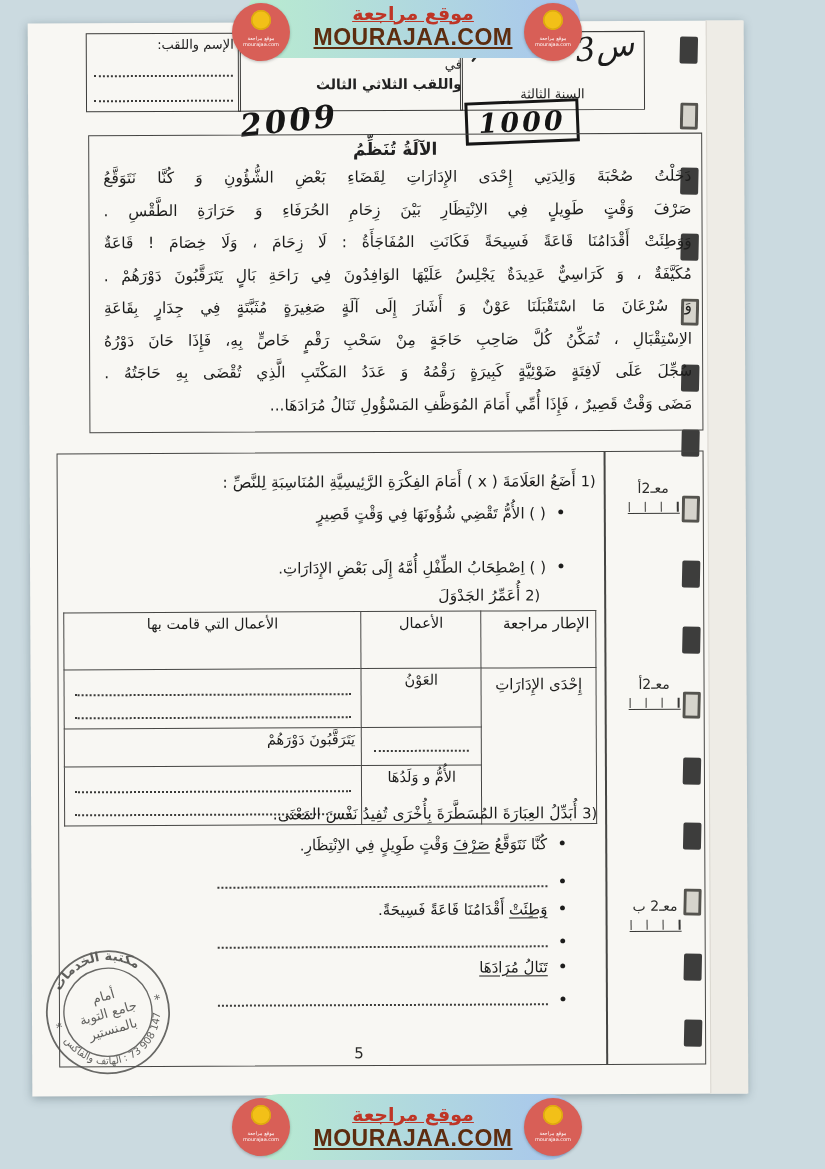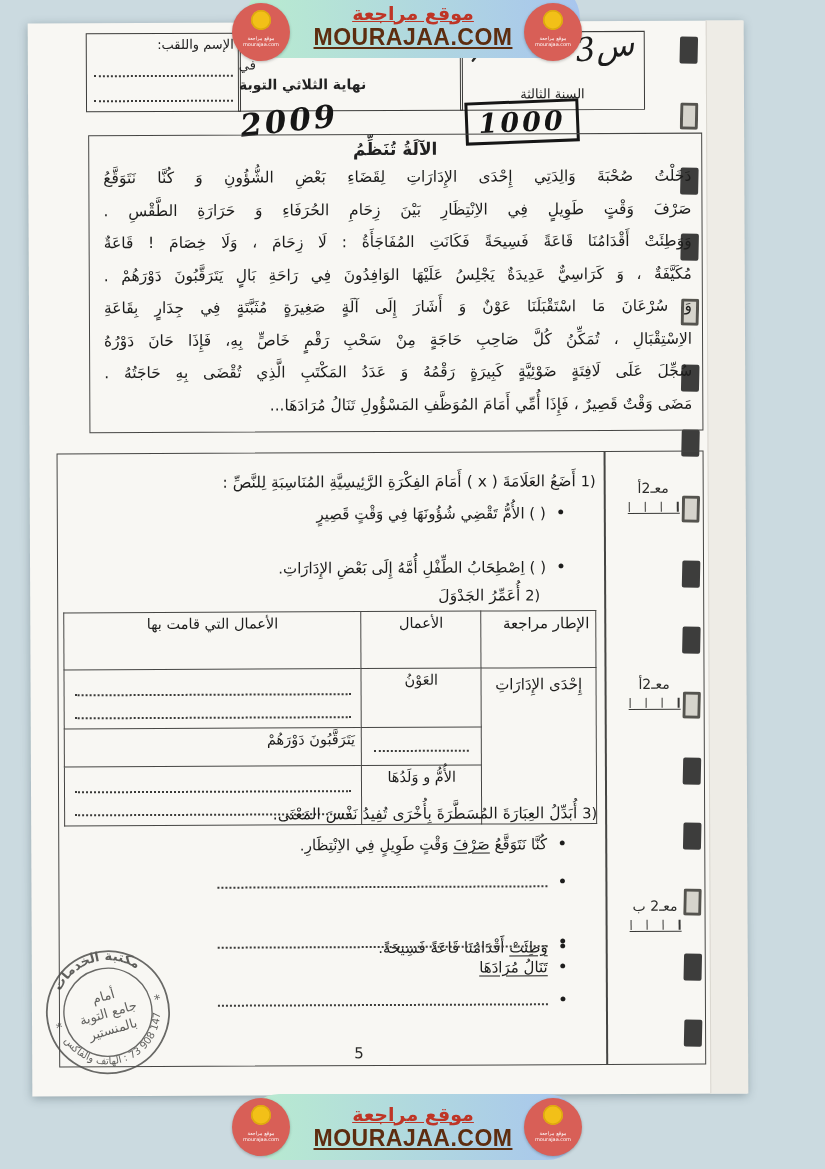--- a/index.html
+++ b/index.html
@@ -23,21 +23,21 @@
     border-radius:2px;transform:rotate(1.5deg);}
   .bmark.light{background:#d6d4cc;box-shadow:inset 0 0 0 3px #55544f;}
   .dots{border-bottom:2px dotted #3a3a38;height:11px;}
 
   
   .hdr-box{position:absolute;border:1.3px solid #3c3c3a;background:transparent;}
   .name-box{left:58px;top:10px;width:153px;height:77px;}
   .name-label{position:absolute;top:3px;right:6px;font-size:13px;direction:rtl;}
   .name-dot1{position:absolute;top:30px;left:7px;right:7px;}
   .name-dot2{position:absolute;top:55px;left:7px;right:7px;}
-  .mid-box{left:210px;top:10px;width:223px;height:77px;text-align:left;direction:rtl;}
+  .mid-box{left:210px;top:10px;width:223px;height:77px;text-align:right;direction:rtl;}
   .term1{margin-top:24px;font-size:13px;}
   .term2{margin-top:4px;font-size:14px;font-weight:bold;}
   .grade-box{left:432px;top:10px;width:183px;height:77px;direction:rtl;}
   .grade-hand{position:absolute;top:-4px;right:10px;font-size:32px;
     font-family:"DejaVu Serif",serif;font-style:italic;transform:rotate(-7deg);color:#1c1c1c;}
   .grade-squiggle{position:absolute;left:8px;top:2px;}
   .grade-label{position:absolute;bottom:8px;left:0;right:0;text-align:center;font-size:13px;}
   .year-hand{position:absolute;left:212px;top:80px;font-size:31px;font-weight:bold;
     font-family:"DejaVu Serif",serif;font-style:italic;transform:rotate(-6deg);
     letter-spacing:3px;color:#161616;}
@@ -63,21 +63,21 @@
   .qprompt{position:absolute;display:inline-flex;gap:5px;align-items:baseline;font-size:15.5px;}
   .q1-prompt{top:20px;right:8px;}
   .q2-prompt{top:134px;right:64px;}
   .q3-prompt{top:352px;right:8px;}
   .qnum{font-size:14.5px;}
   .opt{position:absolute;right:38px;display:inline-flex;gap:10px;align-items:baseline;}
   .opt::before{content:"•";font-size:17px;}
   .opt1{top:50px;} .opt2{top:77px;} .opt3{top:104px;}
   .q3row{position:absolute;right:38px;display:inline-flex;gap:10px;align-items:baseline;}
   .q3row::before{content:"•";font-size:17px;}
-  .q3s1{top:381px;} .q3d1{top:419px;} .q3s2{top:446px;margin-top:38px;}
+  .q3s1{top:381px;} .q3d1{top:419px;} .q3s2{top:446px;}
   .q3d2{top:479px;} .q3s3{top:504px;} .q3d3{top:537px;}
   .q3row .dots{width:330px;display:inline-block;}
   .u{text-decoration:underline;text-underline-offset:3px;}
 
   table.grid{position:absolute;left:5px;top:158px;width:533px;border-collapse:collapse;
     direction:rtl;font-size:14.5px;color:#1d1d1c;}
   table.grid td,table.grid th{border:1.2px solid #464644;font-weight:normal;
     vertical-align:top;padding:3px 6px;}
   .col-frame{width:115px;} .col-chars{width:120px;} .col-acts{width:298px;}
   th.h-frame{text-align:right;font-size:15px;height:50px;}
@@ -149,21 +149,21 @@
     </div>
 
   <div class="hdr-box name-box">
     <div class="name-label">الإسم واللقب:</div>
     <div class="dots name-dot1"></div>
     <div class="dots name-dot2"></div>
   </div>
 
   <div class="hdr-box mid-box">
     <div class="term1">في</div>
-    <div class="term2">نهاية الثلاثي التوبة</div>
+    <div class="term2">واللقب الثلاثي الثالث</div>
   </div>
 
   <div class="hdr-box grade-box">
     <div class="grade-hand">س3</div>
     <svg class="grade-squiggle" width="70" height="40" viewBox="0 0 70 40">
       <path d="M4,26 C18,4 34,34 48,12 C54,4 62,14 66,8" fill="none" stroke="#2a2a28" stroke-width="2.4" stroke-linecap="round"></path>
     </svg>
     <div class="grade-label">السنة الثالثة</div>
   </div>
 

